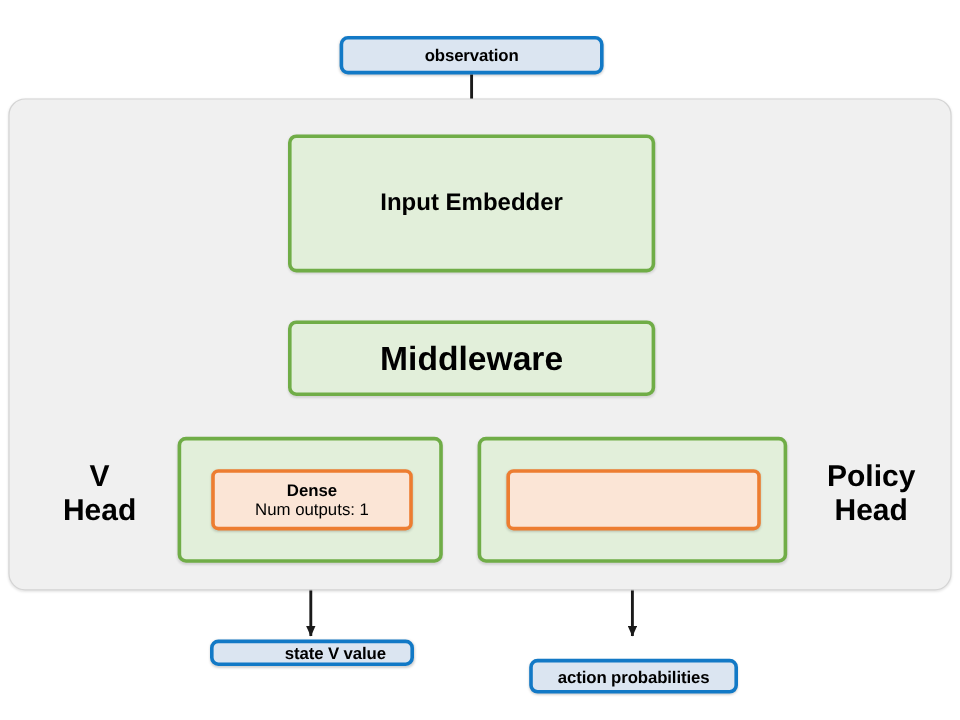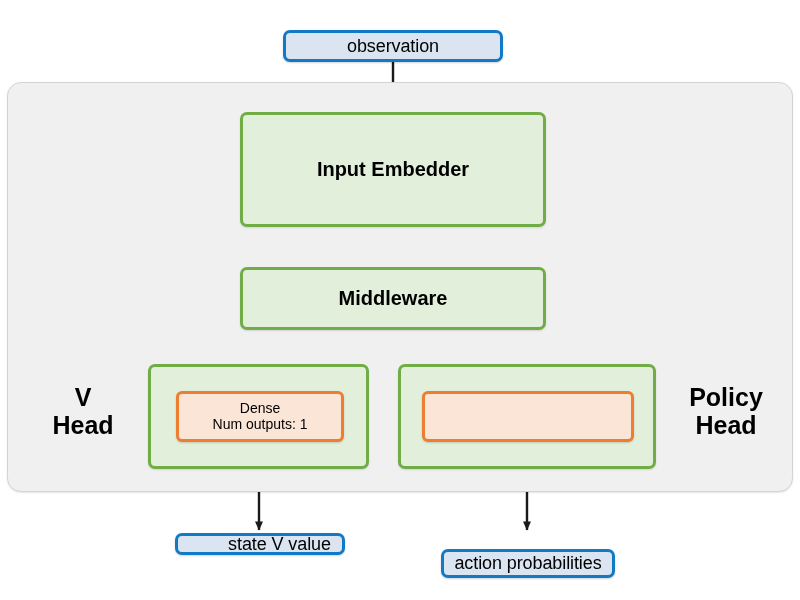--- a/index.html
+++ b/index.html
@@ -43,22 +43,22 @@
     border: 1px solid #d4d4d4;
     border-radius: 14px;
     box-shadow: 0 1px 2px rgba(0,0,0,0.10);
   }
 
   
   .io-box {
     background: #dbe5f1;
     border: 3px solid #1279c6;
     border-radius: 7px;
-    font-size: 18px;
-    font-weight: normal;
+    font-size: 14px;
+    font-weight: bold;
     letter-spacing: -0.1px;
     box-shadow: 0 1px 2px rgba(0,0,0,0.18);
   }
   #observation-box {
     left: 283px;
     top: 30px;
     width: 220px;
     height: 32px;
   }
   #state-v-value-box {
@@ -88,21 +88,21 @@
     width: 306px;
     height: 115px;
     font-size: 20px;
     font-weight: bold;
   }
   #middleware-box {
     left: 240px;
     top: 267px;
     width: 306px;
     height: 63px;
-    font-size: 20px;
+    font-size: 28px;
     font-weight: bold;
   }
 
   
   #v-head-group {
     left: 148px;
     top: 364px;
     width: 221px;
     height: 105px;
   }
@@ -135,21 +135,21 @@
     height: 51px;
   }
   #dense-softmax-box {
     left: 422px;
     top: 391px;
     width: 212px;
     height: 51px;
   }
   .orange-title {
     font-size: 14px;
-    font-weight: normal;
+    font-weight: bold;
     line-height: 1.15;
     text-align: right;
   }
   .orange-sub {
     font-size: 14px;
     font-weight: normal;
     line-height: 1.2;
     text-align: right;
   }
 

